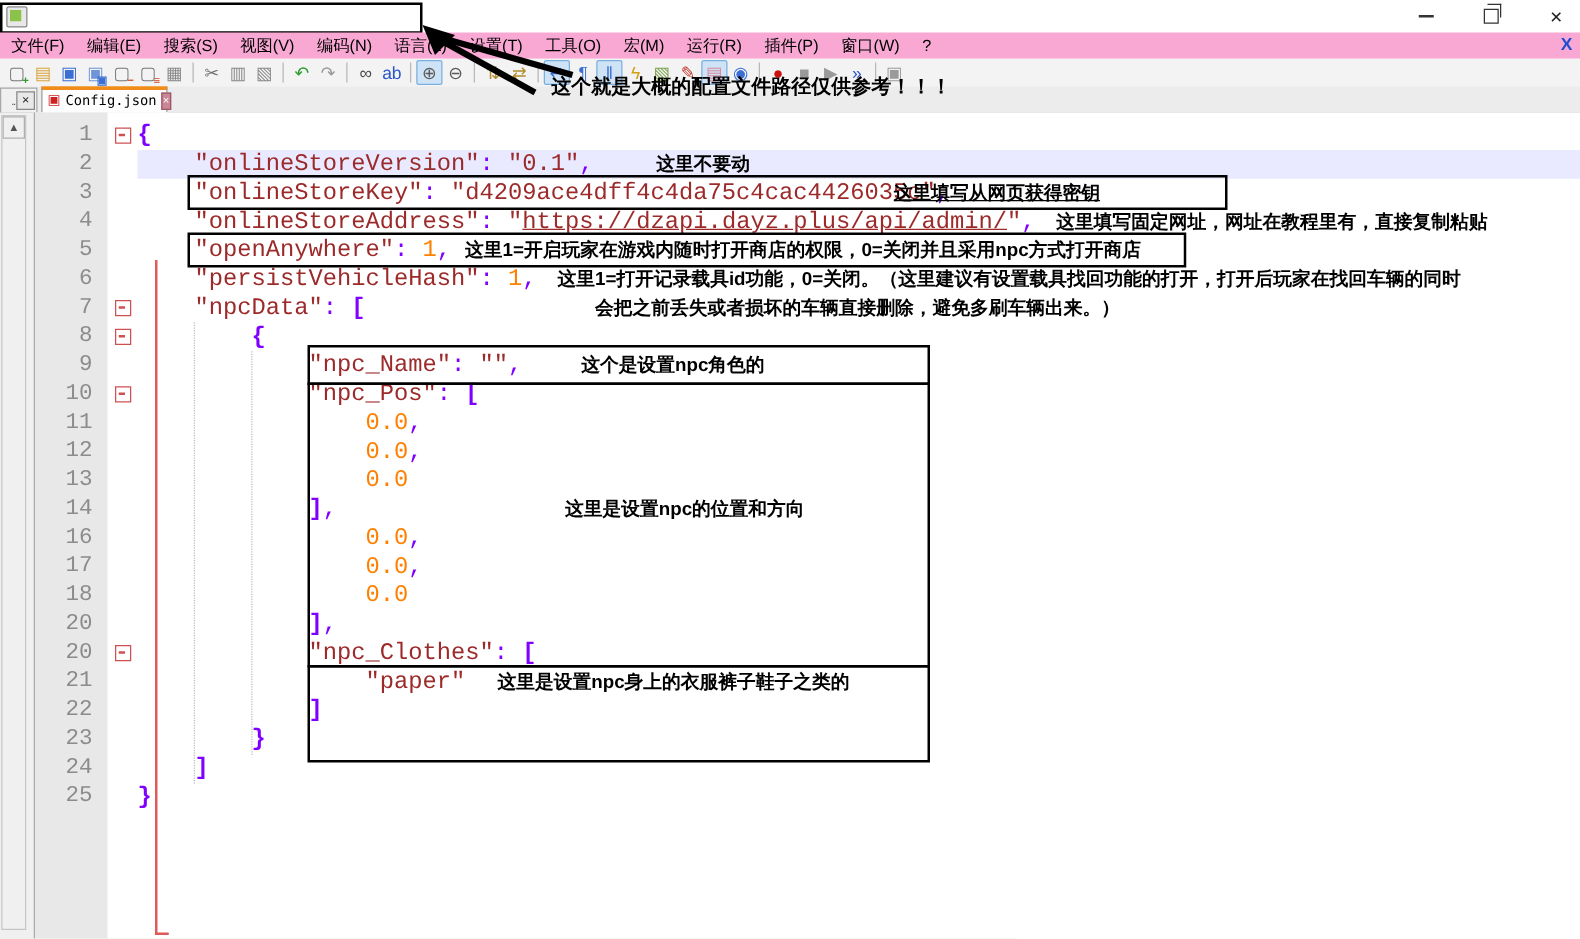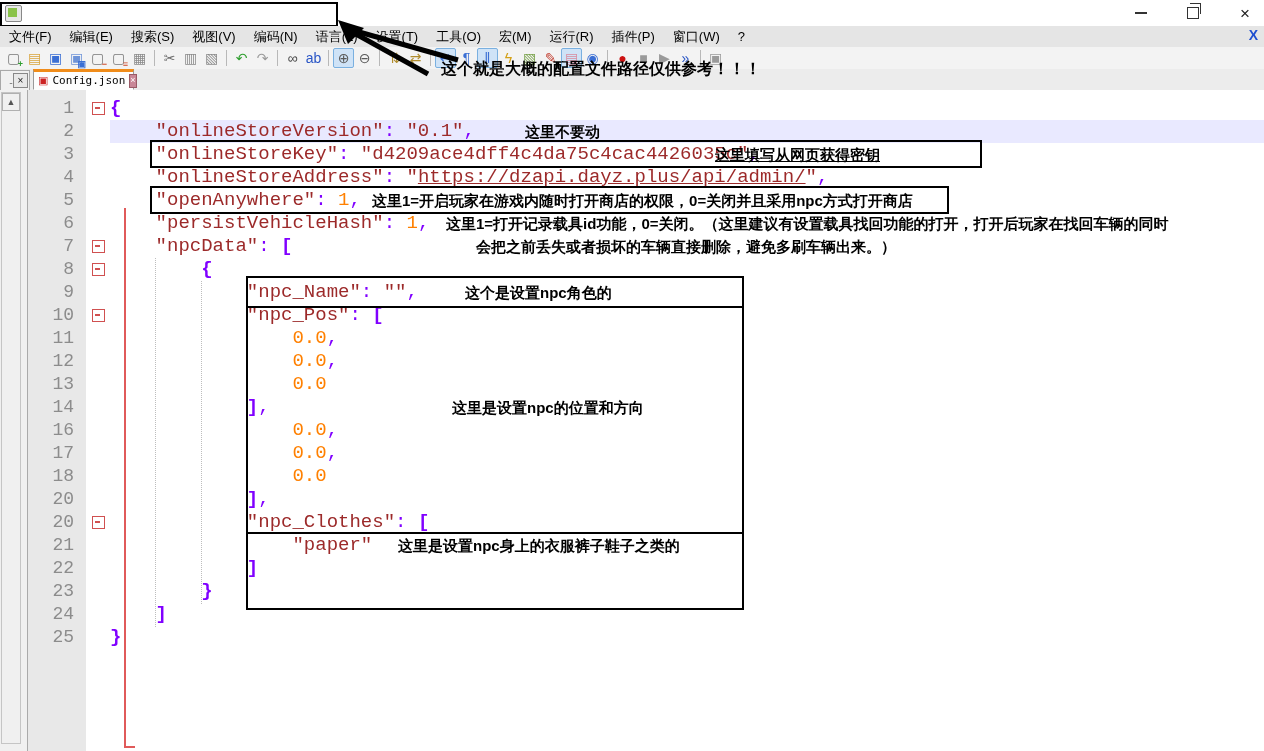--- a/index.html
+++ b/index.html
@@ -15,21 +15,21 @@
   .title-text{position:absolute;left:26px;top:4px;white-space:nowrap;}
   .title-box{position:absolute;left:0px;top:2px;width:334px;height:21px;border:2px solid #000;pointer-events:none;}
   .win-controls{position:absolute;right:6px;top:0;height:26px;display:flex;align-items:center;gap:26px;}
   .wc{width:26px;height:20px;display:flex;align-items:center;justify-content:center;cursor:default;}
   .wc-min{width:12px;height:2px;background:#333;}
   .wc-restore{position:relative;width:10px;height:10px;border:1.5px solid #333;}
   .wc-restore:before{content:"";position:absolute;left:2px;top:-5px;width:10px;height:10px;border:1.5px solid #333;border-bottom:none;border-left:none;}
   .wc-close{font-size:17px;line-height:17px;color:#222;}
 
   
-  .menubar{position:absolute;left:0;top:26px;width:1264px;height:21px;background:#e5e5e5;
+  .menubar{position:absolute;left:0;top:26px;width:1264px;height:21px;background:#f9a8d4;
            display:flex;align-items:center;font-size:13px;}
   .menu-item{padding:2px 9px;white-space:nowrap;}
   .menu-close-x{position:absolute;right:6px;top:1px;color:#1f4fd0;font-weight:bold;font-size:14px;}
 
   
   .toolbar{position:absolute;left:0;top:47px;width:1264px;height:22px;background:#f3f3f3;
            display:flex;align-items:center;padding-left:3px;}
   .tbtn{position:relative;width:21px;height:20px;display:flex;align-items:center;justify-content:center;
         font-size:14px;border-radius:2px;margin:0 0px;}
   .tbtn.active{background:#cfe3f7;border:1px solid #7ab0e0;width:19px;height:18px;}
@@ -274,20 +274,21 @@
         <div class="line">
           <span class="lnum">3</span>
           <span class="foldcell"></span>
           <span class="codearea"><span>    </span><span class="seg-str">"onlineStoreKey"</span><span class="seg-pun">: </span><span class="seg-str">"d4209ace4dff4c4da75c4cac4426035c"</span><span class="seg-pun">,</span></span>
           <span class="ann" style="left: 687px; text-decoration: underline;">这里填写从网页获得密钥</span>
         </div>
         <div class="line">
           <span class="lnum">4</span>
           <span class="foldcell"></span>
           <span class="codearea"><span>    </span><span class="seg-str">"onlineStoreAddress"</span><span class="seg-pun">: </span><span class="seg-str">"</span><span class="seg-url">https://dzapi.dayz.plus/api/admin/</span><span class="seg-str">"</span><span class="seg-pun">,</span></span>
+          <span class="ann" style="left: 817px;">这里填写固定网址，网址在教程里有，直接复制粘贴</span>
         </div>
         <div class="line">
           <span class="lnum">5</span>
           <span class="foldcell"></span>
           <span class="codearea"><span>    </span><span class="seg-str">"openAnywhere"</span><span class="seg-pun">: </span><span class="seg-num">1</span><span class="seg-pun">,</span></span>
           <span class="ann" style="left: 344px;">这里1=开启玩家在游戏内随时打开商店的权限，0=关闭并且采用npc方式打开商店</span>
         </div>
         <div class="line">
           <span class="lnum">6</span>
           <span class="foldcell"></span>

